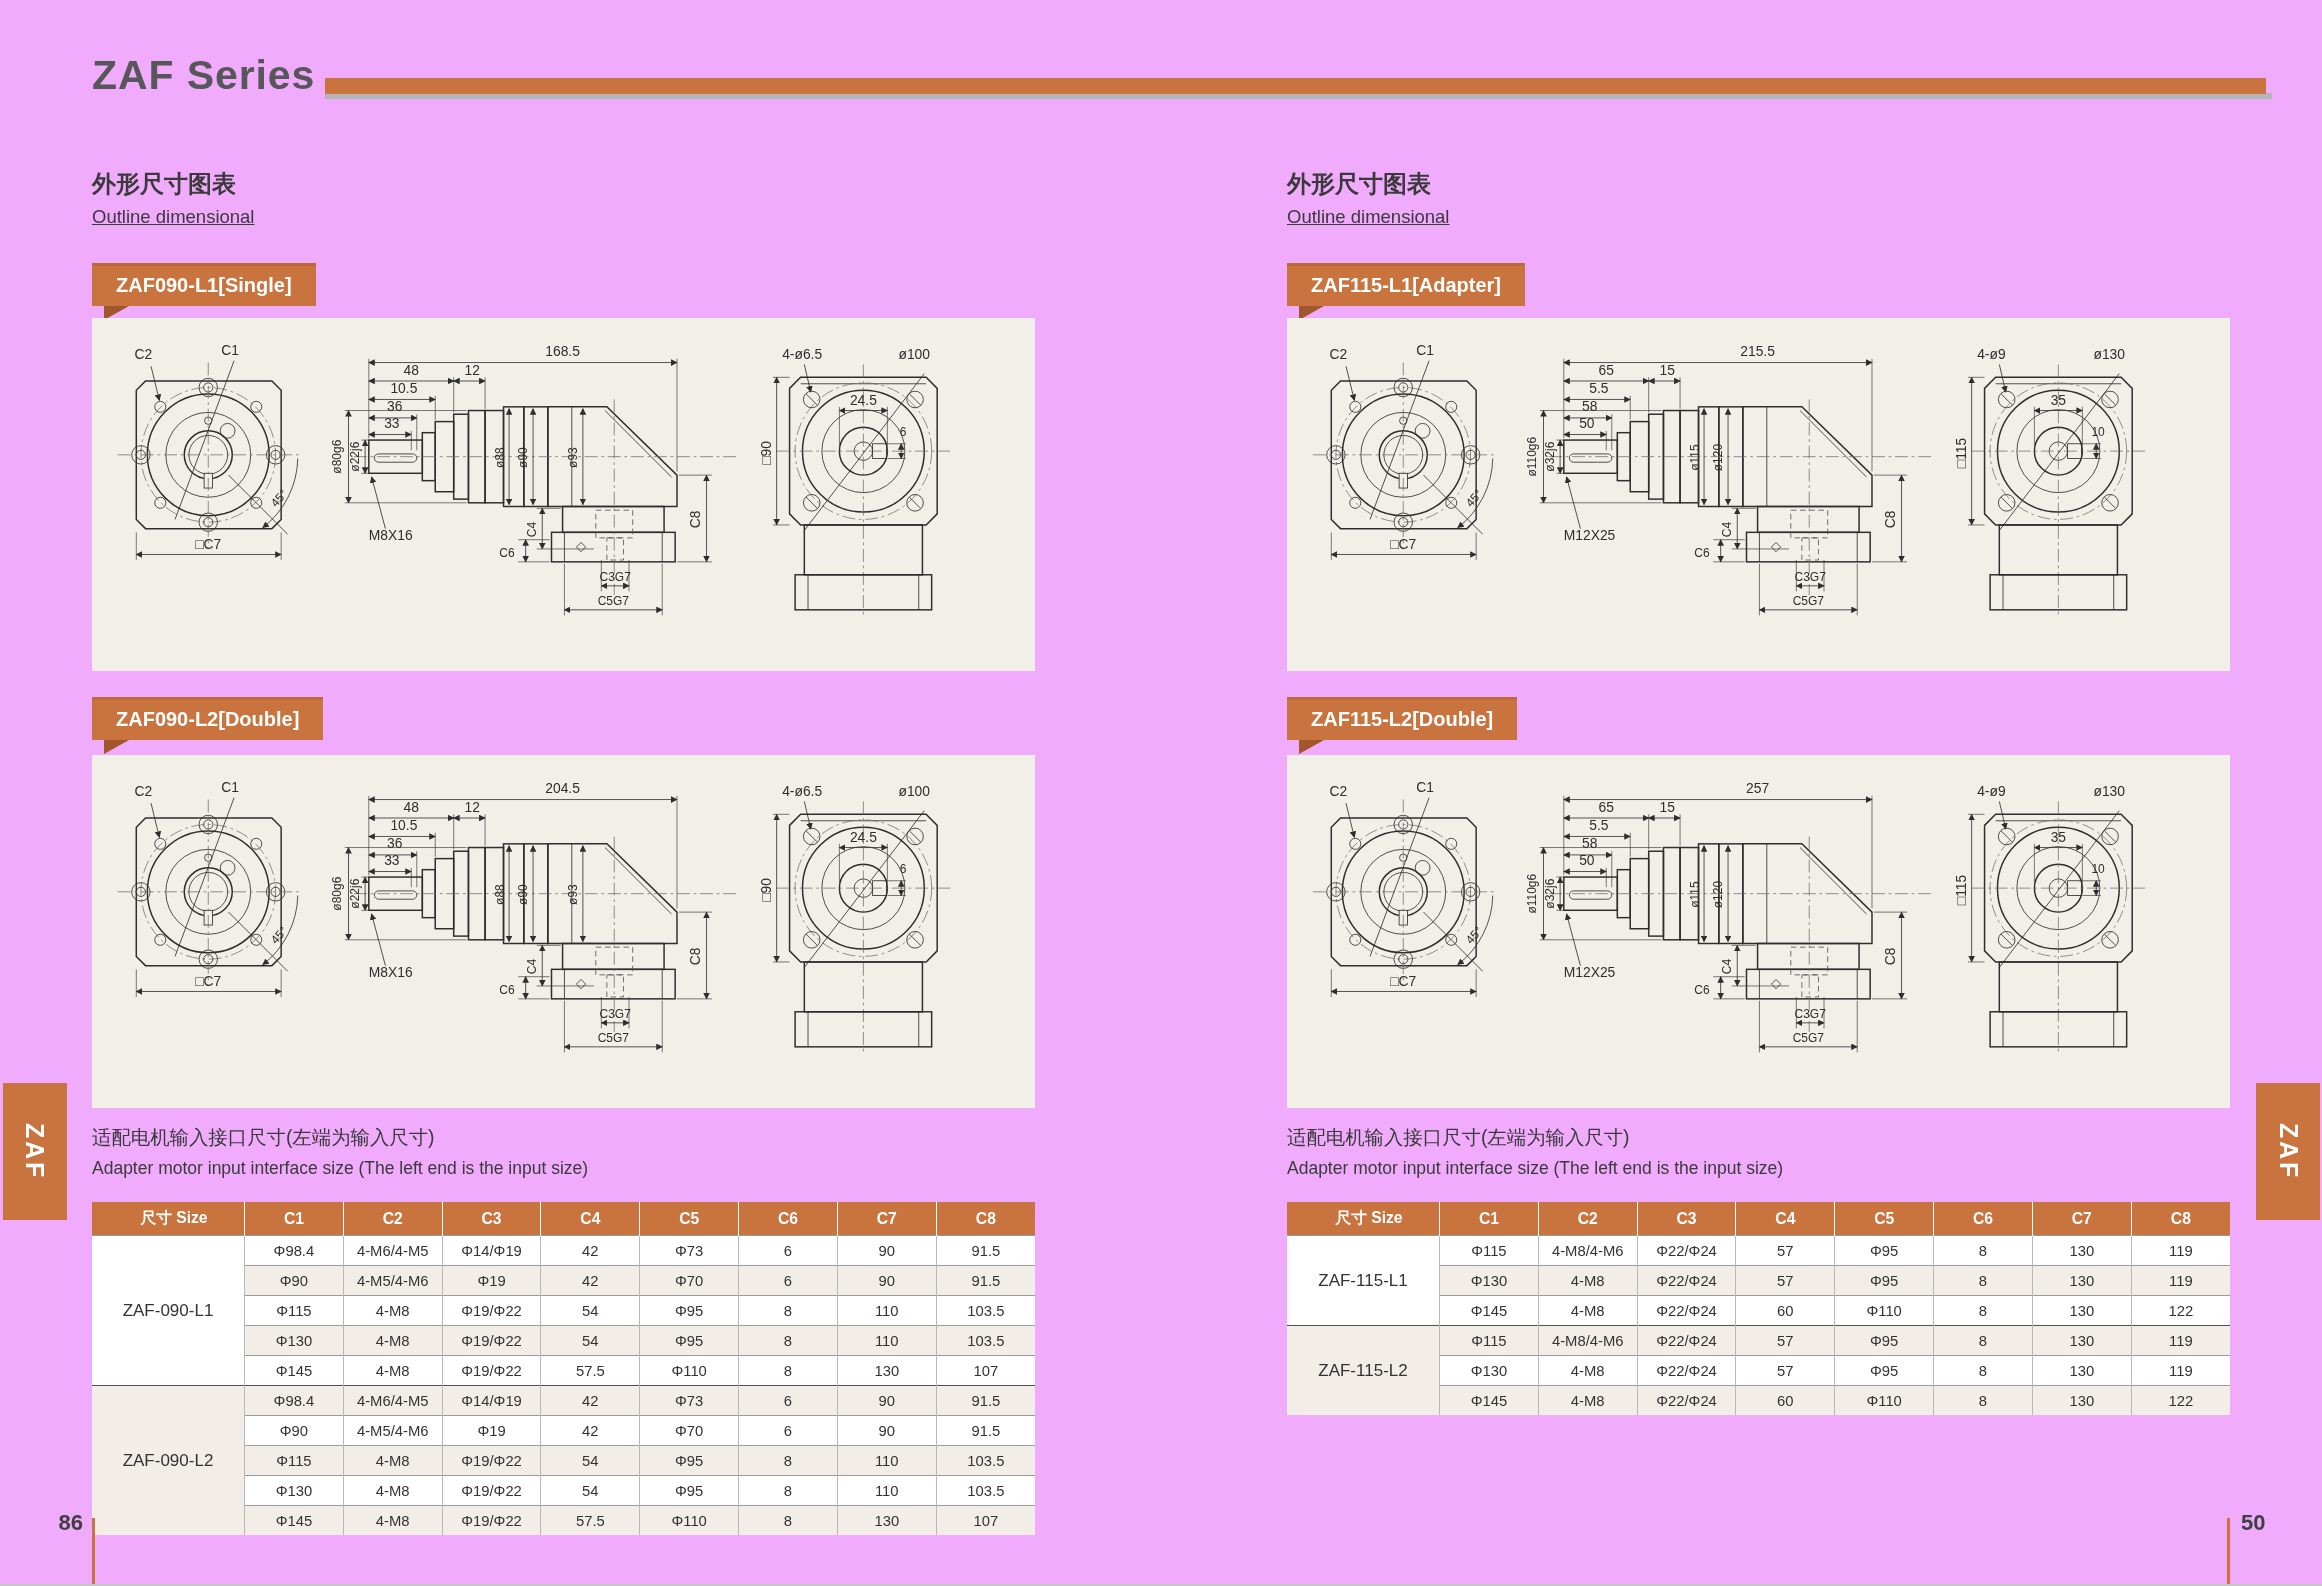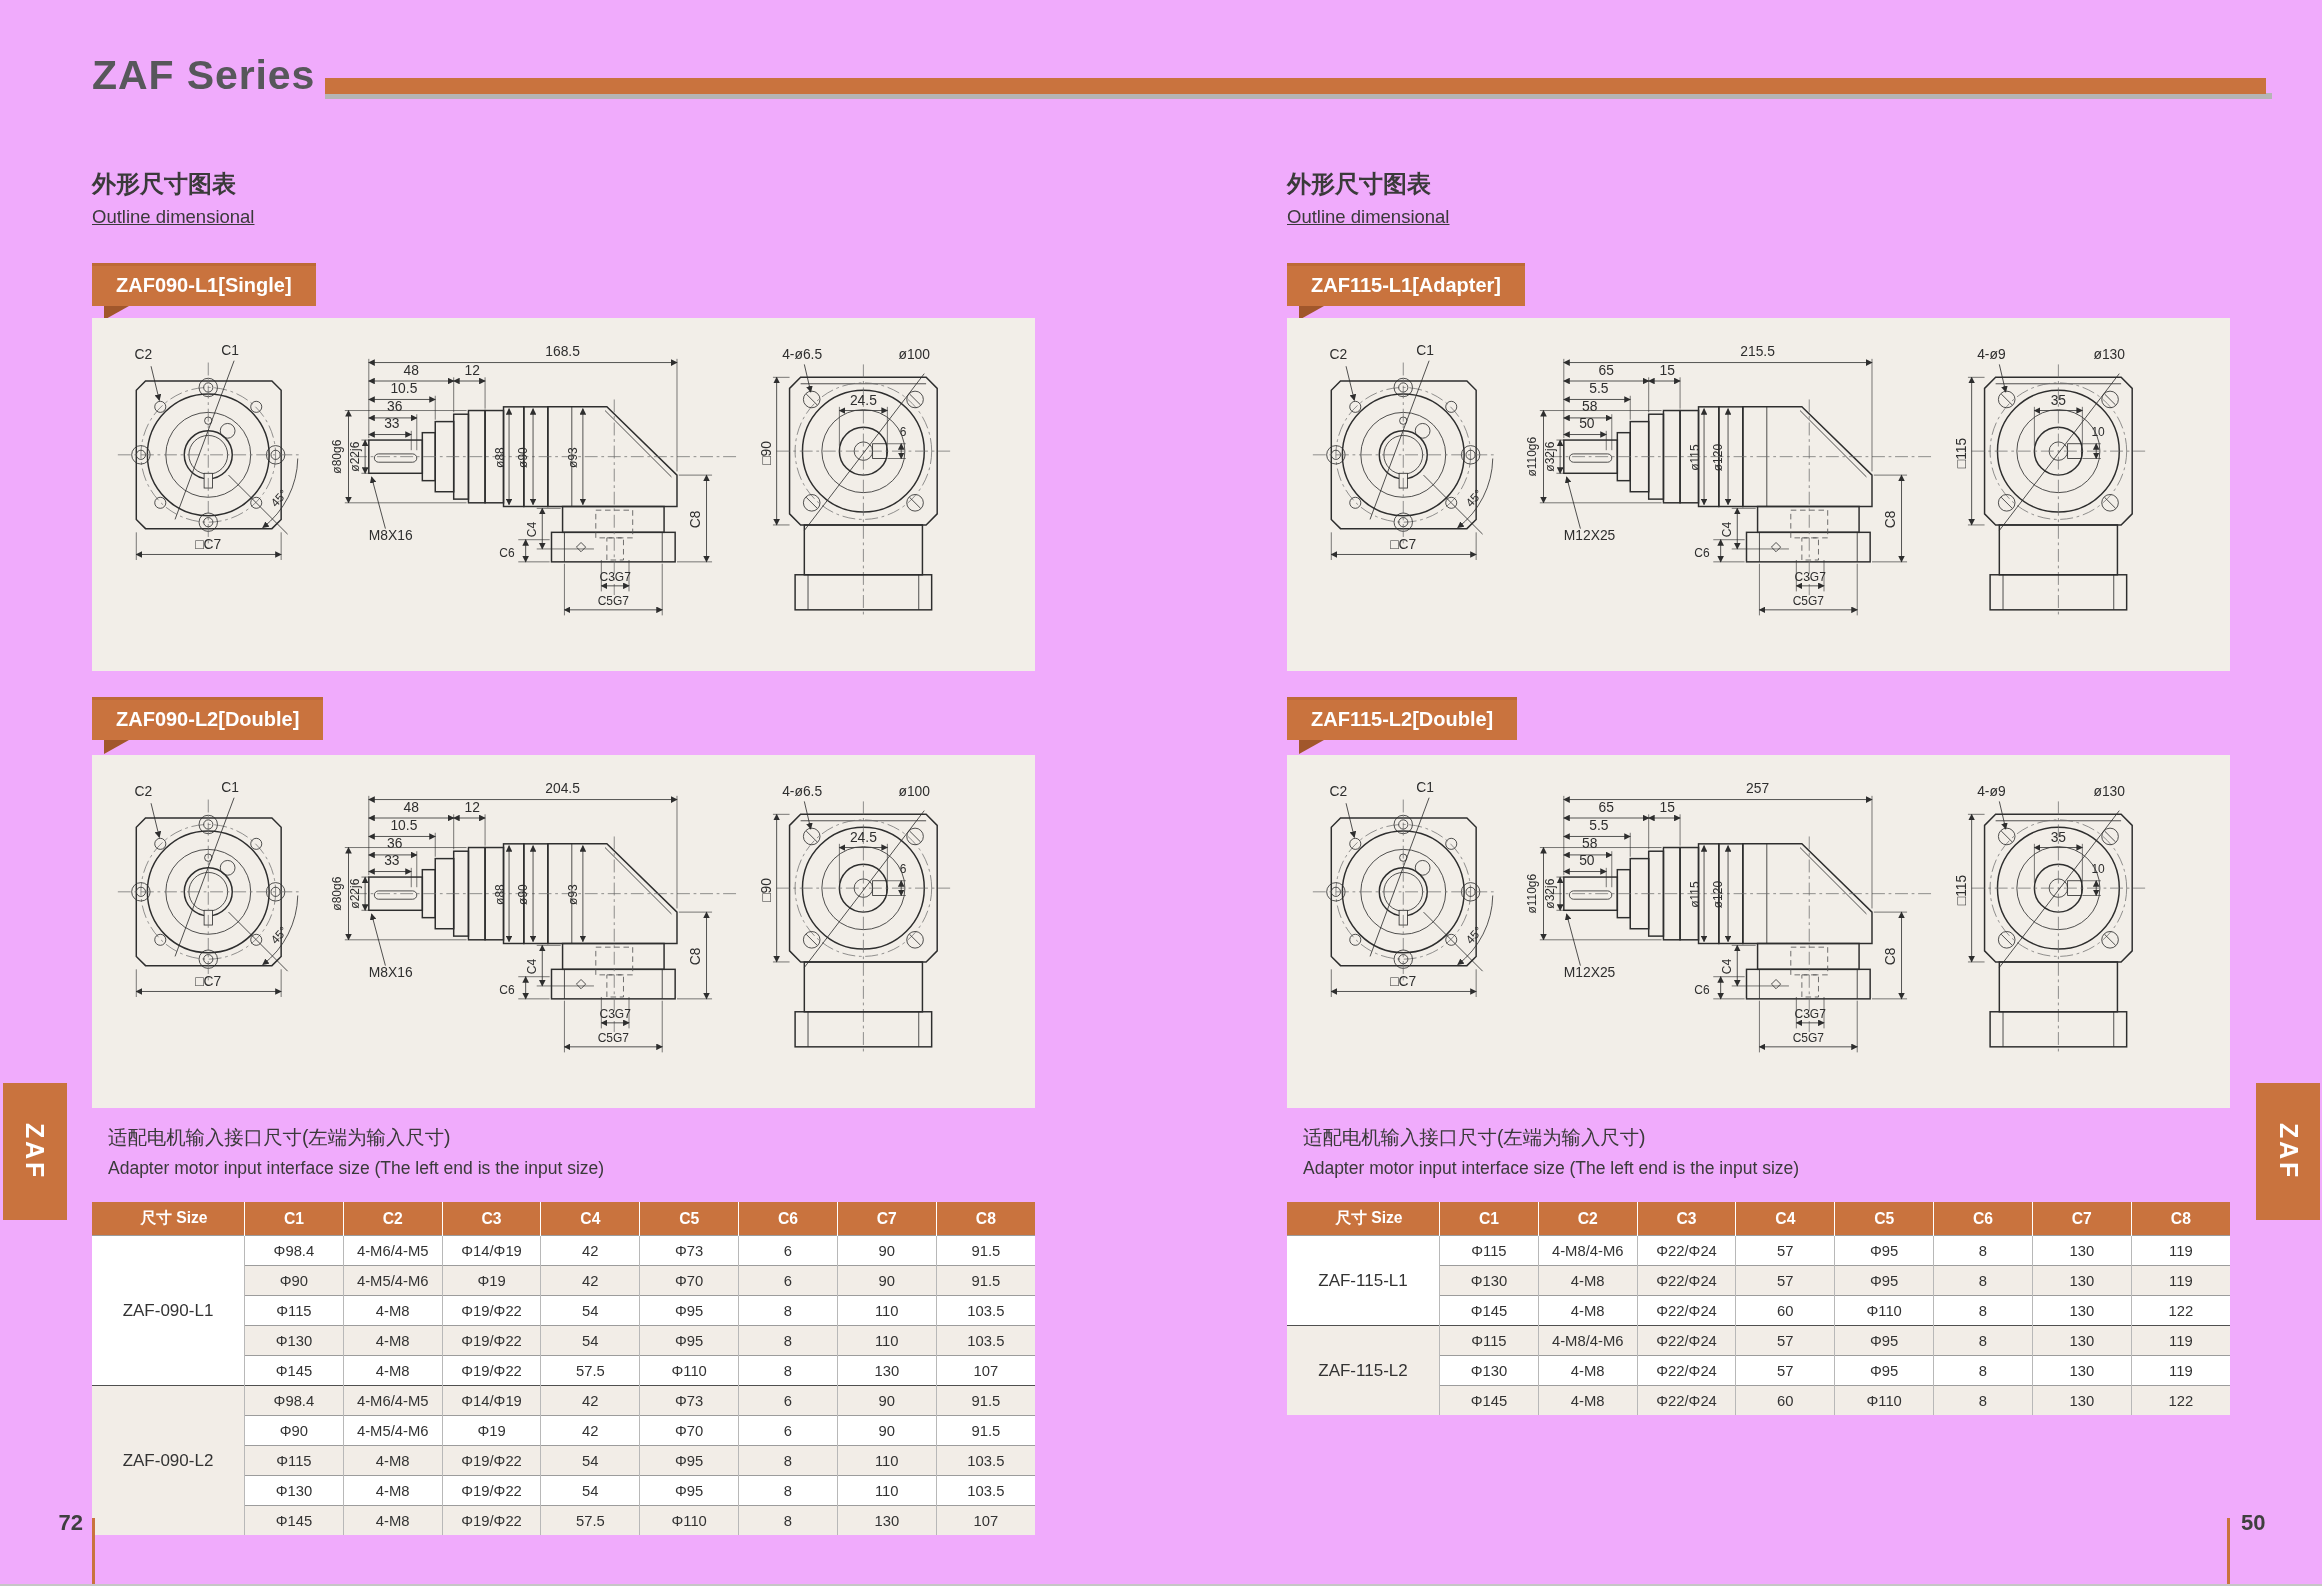--- a/index.html
+++ b/index.html
@@ -26,21 +26,21 @@
   .dwg .tl{stroke:#2e2e2e;stroke-width:0.9;fill:none;}
   .dwg .cl{stroke:#6a6a6a;stroke-width:0.8;fill:none;stroke-dasharray:14 4 3 4;}
   .dwg .hd{stroke:#555;stroke-width:0.9;fill:none;stroke-dasharray:6 4;}
   .dwg .dim{stroke:#333;stroke-width:0.9;fill:none;}
   .dwg .ext{stroke:#333;stroke-width:0.7;fill:none;}
   .dwg text{fill:#2e2e2e;font-size:15px;font-family:"Liberation Sans",sans-serif;}
   .dwg .sm{font-size:13px;}
   .no-d3 .dim-d3{display:none;}
 
   
-  .note{position:absolute;top:1124px;margin-left:16px;}
+  .note{position:absolute;top:1124px;}
   .n-zh{font-size:19.4px;color:#3a3a3a;}
   .n-en{font-size:17.5px;color:#3a3a3a;margin-top:6.5px;}
 
   
   table.spec{position:absolute;top:1202px;width:943px;border-collapse:collapse;table-layout:fixed;border:hidden;}
   table.spec th{background:#c9733e;color:#fff;font-size:15.7px;font-weight:bold;height:31px;border-left:1.8px solid #fff;}
   table.spec th:first-child{border-left:none;width:138px;padding-left:13px;}
   table.spec td{height:27px;font-size:14.8px;color:#333;text-align:center;border-top:0.9px solid #9c9c9c;border-left:0.9px solid #b8b8b8;background:#fff;}
   table.spec tr.alt td{background:#f2ede7;}
   table.spec td.sizecell{background:#fff;font-size:17px;}
@@ -949,20 +949,20 @@
       </tbody>
     </table>
 
   <div class="side-tab" style="left:2.8px">
       <span>ZAF</span>
     </div>
   <div class="side-tab" style="left:2256px">
       <span>ZAF</span>
     </div>
 
-  <div class="pageno" style="left:37px;width:46px;text-align:right">72</div>
+  <div class="pageno" style="left:37px;width:46px;text-align:right">86</div>
   <div class="pn-line" style="left:92px"></div>
   <div class="pn-line" style="left:2227px"></div>
   <div class="pageno" style="left:2241px">50</div>
   <div class="bottom-rule"></div>
 
 </div>
 
 
 </body></html>

